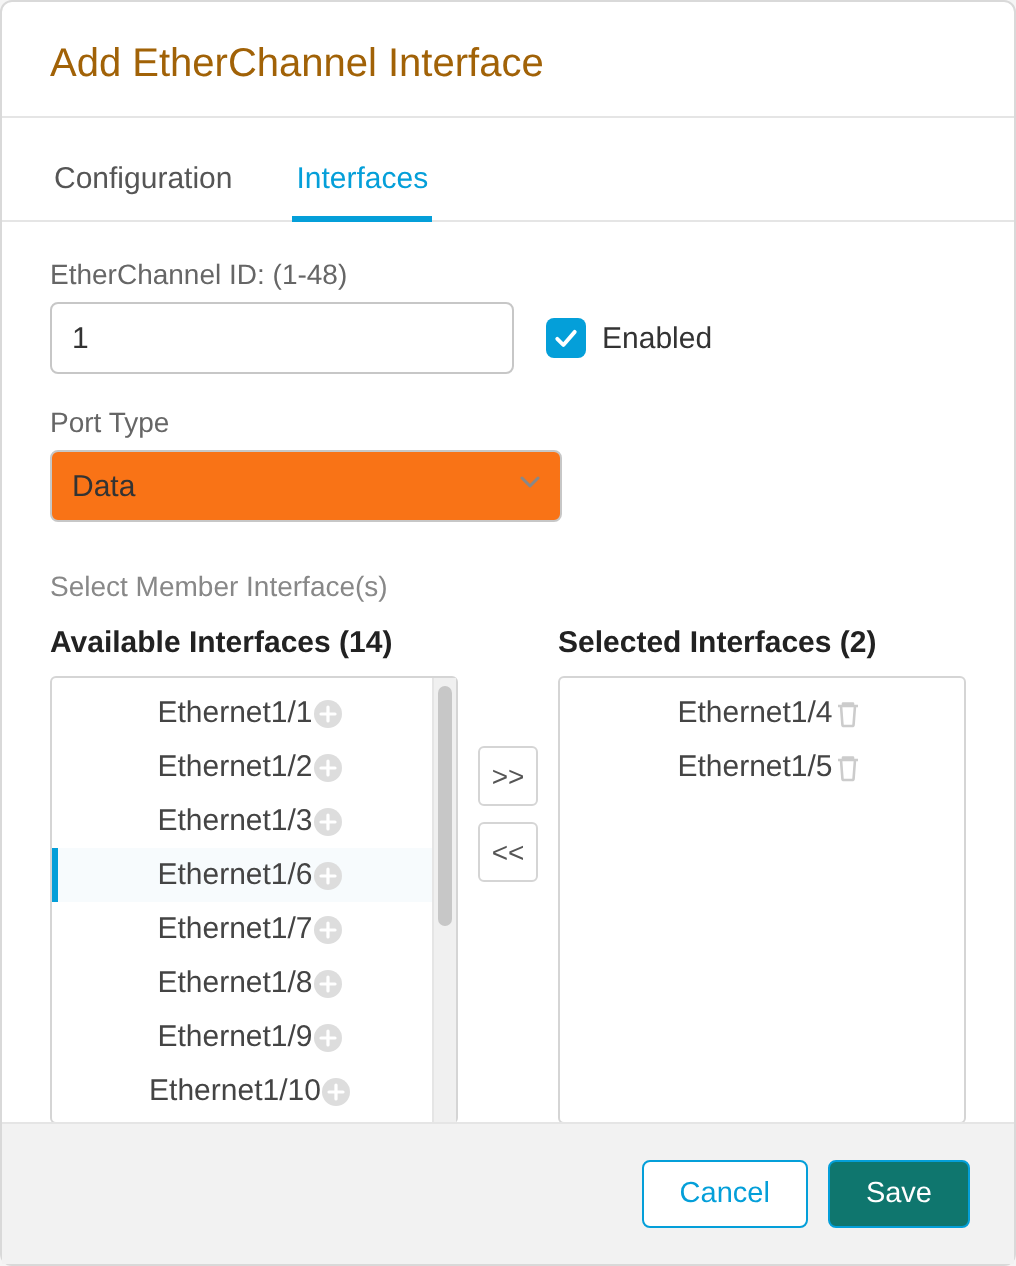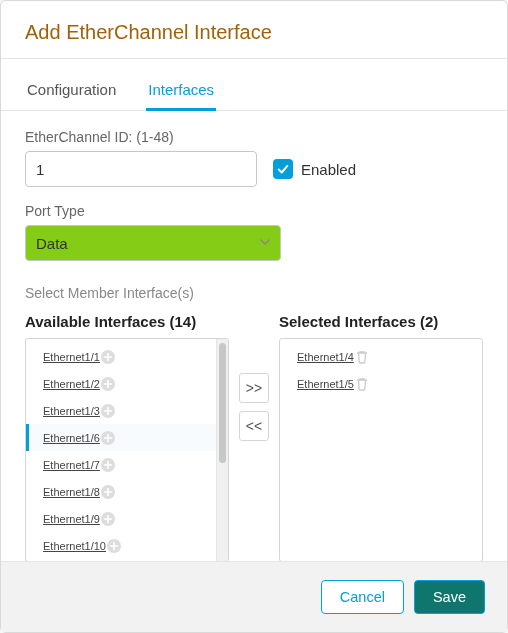--- a/index.html
+++ b/index.html
@@ -96,21 +96,21 @@
       width: 256px;
     }
     .select {
       width: 100%;
       height: 36px;
       border: 1px solid #c7c7c7;
       border-radius: 4px;
       padding: 0 30px 0 10px;
       font-size: 15px;
       color: #333;
-      background: #84cc16;
+      background: #f97316;
       cursor: pointer;
       display: flex;
       align-items: center;
     }
     .select-caret {
       position: absolute;
       right: 10px;
       top: 50%;
       transform: translateY(-50%);
       pointer-events: none;
@@ -157,28 +157,27 @@
       left: 2px;
       right: 2px;
       top: 4px;
       height: 120px;
       background: #c7c7c7;
       border-radius: 4px;
     }
     .list-item {
       display: flex;
       align-items: center;
-      justify-content: flex-start;
+      justify-content: center;
       padding: 4px 8px 4px 14px;
-      font-size: 11px;
+      font-size: 15px;
       color: #444;
       cursor: pointer;
       border-left: 3px solid transparent;
       height: 27px;
-      text-decoration: underline;
     }
     .list-item.selected {
       border-left-color: #049fd9;
       background: #f7fbfd;
     }
     .add-icon, .trash-icon {
       width: 16px;
       height: 16px;
       display: flex;
       align-items: center;

